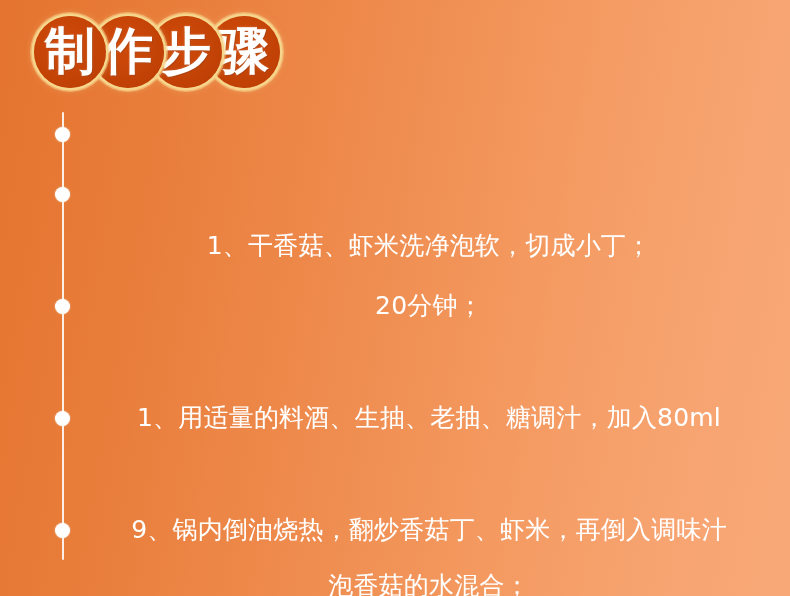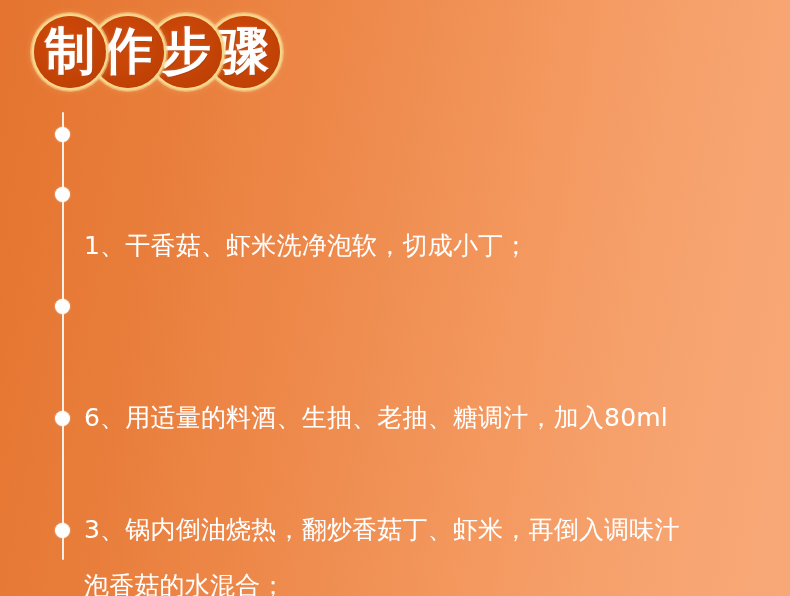--- a/index.html
+++ b/index.html
@@ -105,21 +105,21 @@
     left: 84px;
     width: 690px;
     color: #ffffff;
     font-family: "DejaVu Sans", "Liberation Sans", sans-serif;
     font-size: 25px;
     line-height: 56px;
     letter-spacing: 0.2px;
     white-space: pre;
     text-shadow: 0 0 1px rgba(255, 255, 255, 0.18);
   }
-  .step-text .ln { display: block; }
+  .step-text .ln { display: block; text-align: center; }
 </style>
 </head>
 <body>
 
 <div id="page">
 
   <div id="title-block">
     <div class="title-char tc0">
       <span>制</span>
     </div>
@@ -140,35 +140,36 @@
     <div class="step-row" style="top:0px;">
       <div class="step-dot" style="top:21px;"></div>
       <div class="step-text">
         <span class="ln">1、干香菇、虾米洗净泡软，切成小丁；</span>
       </div>
     </div>
 
     <div class="step-row" style="top:60px;">
       <div class="step-dot" style="top:21px;"></div>
       <div class="step-text">
+        <span class="ln">20分钟；</span>
       </div>
     </div>
 
     <div class="step-row" style="top:172px;">
       <div class="step-dot" style="top:21px;"></div>
       <div class="step-text">
-        <span class="ln">6、用适量的料酒、生抽、老抽、糖调汁，加入80ml</span>
+        <span class="ln">1、用适量的料酒、生抽、老抽、糖调汁，加入80ml</span>
         <span class="ln">泡香菇的水混合；</span>
       </div>
     </div>
 
     <div class="step-row" style="top:284px;">
       <div class="step-dot" style="top:21px;"></div>
       <div class="step-text">
-        <span class="ln">3、锅内倒油烧热，翻炒香菇丁、虾米，再倒入调味汁</span>
+        <span class="ln">9、锅内倒油烧热，翻炒香菇丁、虾米，再倒入调味汁</span>
         
       </div>
     </div>
 
     <div class="step-row" style="top:396px;">
       <div class="step-dot" style="top:21px;"></div>
       <div class="step-text">
         
       </div>
     </div>

